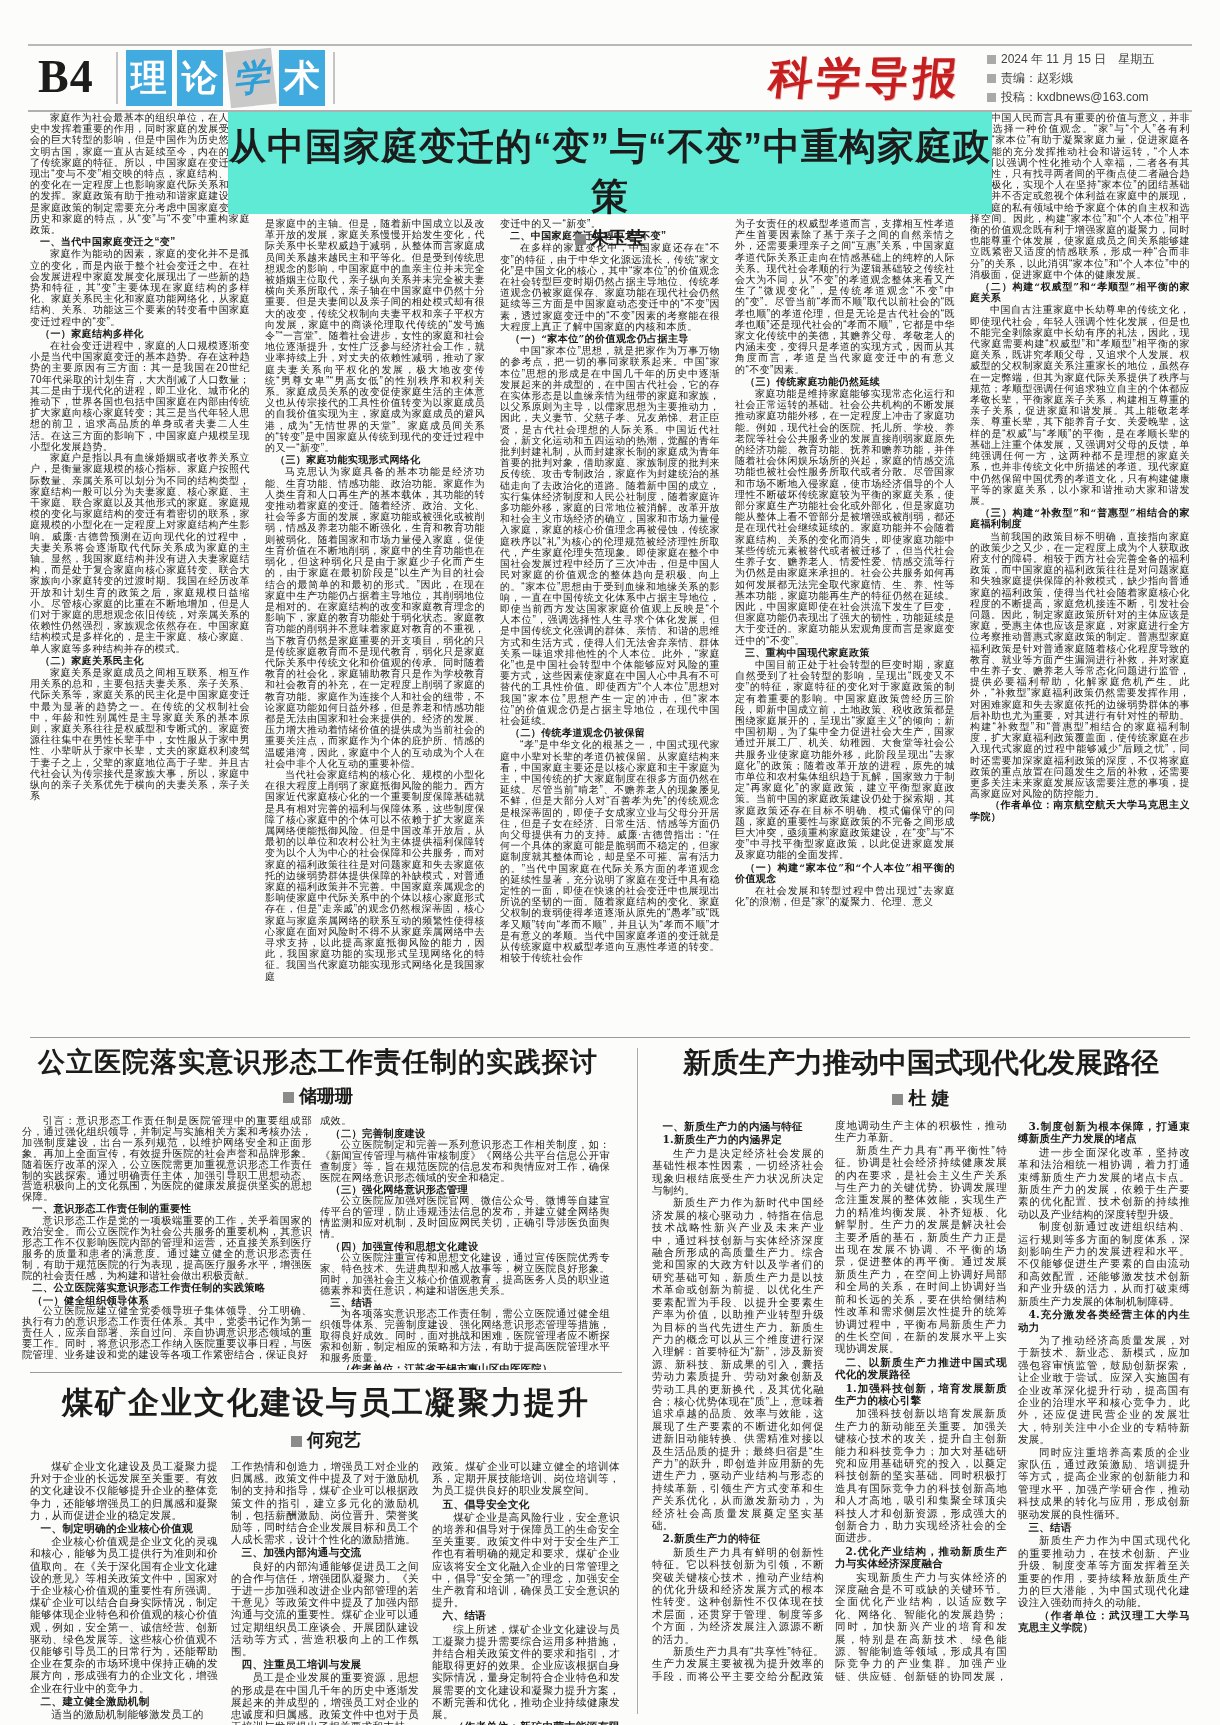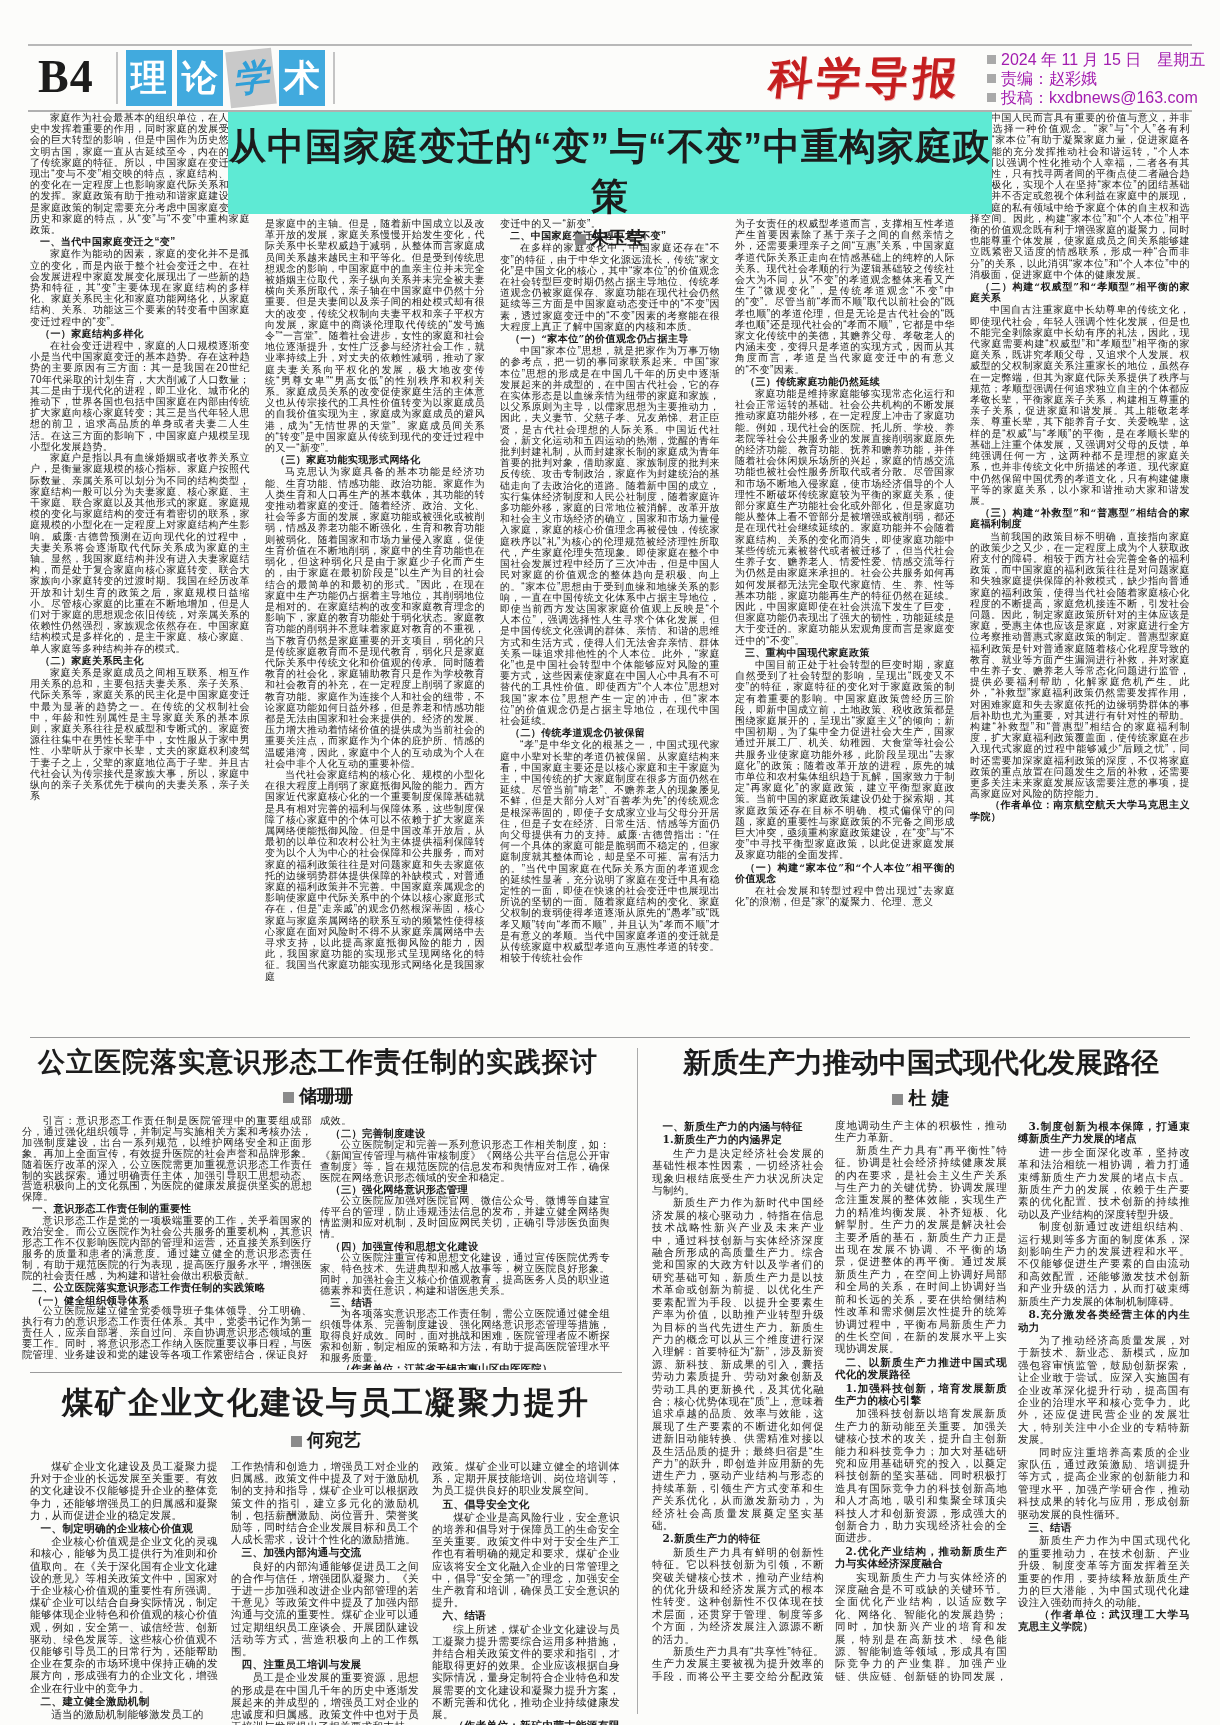--- a/index.html
+++ b/index.html
@@ -14,33 +14,33 @@
   .vbar{width:2px;height:52px;background:#c4c4c4;margin:0 8px;}
   .secblocks{display:flex;gap:5px;align-items:center;}
   .sb{width:46px;height:56px;display:flex;align-items:center;justify-content:center;
       font-size:36px;font-weight:bold;color:#fff;}
   .sb.blue{background:#41aade;}
   .sb.gray{background:#c9c9c9;color:#2f9fd8;font-style:italic;transform:rotate(-6deg);
            font-family:"DejaVu Serif",serif;}
   .masthead{margin-left:auto;margin-right:26px;font-family:"DejaVu Serif",serif;
             font-weight:bold;font-size:44px;color:#c51f20;transform:skewX(-6deg);
             letter-spacing:4px;text-shadow:1px 1px 0 rgba(197,31,32,.35);}
-  .hinfo{width:205px;font-size:16px;line-height:19px;color:#a21caf;}
+  .hinfo{width:205px;font-size:12px;line-height:19px;color:#404040;}
   .hinfo .row{display:flex;align-items:center;white-space:nowrap;}
   .sqicon{display:inline-block;width:9px;height:9px;background:#a9a9a9;margin-right:5px;flex:0 0 9px;}
   
   .byline{font-size:18px;font-weight:bold;text-align:center;margin-top:4px;}
   .byline .sqicon{width:11px;height:11px;background:#8b8b8b;vertical-align:-1px;}
   .cols{display:flex;}
   .col{overflow:hidden;text-align:justify;}
   .col p{margin:0;text-indent:2em;}
   .col p.c{text-indent:0;}
   .col .bh1{margin:1px 0;font-weight:bold;text-indent:1em;}
   .col .bh2{margin:1px 0;font-weight:bold;text-indent:1em;font-family:"DejaVu Serif",serif;}
-  .col .battr{font-weight:bold;text-indent:2em;font-family:Liberation Serif, serif;}
+  .col .battr{font-weight:bold;text-indent:2em;}
   
   .art-main{position:absolute;left:30px;top:112px;width:1160px;height:922px;}
   .art-main .cols{gap:15px;height:100%;}
   .art-main .col{flex:0 0 220px;width:220px;font-size:10px;line-height:11.2px;letter-spacing:.4px;}
   .art-main .col.mid{padding-top:106px;box-sizing:border-box;}
   .mtitle-wrap{position:absolute;left:198px;top:0;width:764px;height:102px;background:#5eead4;
                z-index:3;text-align:center;}
   .mtitle{margin:10px 0 0;font-size:37px;font-weight:bold;letter-spacing:1px;}
   
   .hr{position:absolute;height:1px;background:#9a9a9a;}
@@ -194,21 +194,21 @@
           <p class="bh1">二、以新质生产力推进中国式现代化的发展路径</p>
           <p class="bh2">1.加强科技创新，培育发展新质生产力的核心引擎</p>
           <p class="">加强科技创新以培育发展新质生产力的新动能至关重要。加强关键核心技术的攻关，提升自主创新能力和科技竞争力；加大对基础研究和应用基础研究的投入，以奠定科技创新的坚实基础。同时积极打造具有国际竞争力的科技创新高地和人才高地，吸引和集聚全球顶尖科技人才和创新资源，形成强大的创新合力，助力实现经济社会的全面进步。</p>
           <p class="bh2">2.优化产业结构，推动新质生产力与实体经济深度融合</p>
           <p class="">实现新质生产力与实体经济的深度融合是不可或缺的关键环节。全面优化产业结构，以适应数字化、网络化、智能化的发展趋势；同时，加快新兴产业的培育和发展，特别是在高新技术、绿色能源、智能制造等领域，形成具有国际竞争力的产业集群。加强产业链、供应链、创新链的协同发展，构建高效、协同、开放的现代化产业体系；此外，还应积极构建开放型经济新体制，形成全面开放新格局，通过吸引全球优质资源，推动产业结构的持续优化升级。</p>
         </div>
         <div class="col">
           <p class="bh2">3.制度创新为根本保障，打通束缚新质生产力发展的堵点</p>
           <p class="">进一步全面深化改革，坚持改革和法治相统一相协调，着力打通束缚新质生产力发展的堵点卡点。新质生产力的发展，依赖于生产要素的优化配置、技术创新的持续推动以及产业结构的深度转型升级。</p>
           <p class="">制度创新通过改进组织结构、运行规则等多方面的制度体系，深刻影响生产力的发展进程和水平。不仅能够促进生产要素的自由流动和高效配置，还能够激发技术创新和产业升级的活力，从而打破束缚新质生产力发展的体制机制障碍。</p>
-          <p class="bh2">8.充分激发各类经营主体的内生动力</p>
+          <p class="bh2">4.充分激发各类经营主体的内生动力</p>
           <p class="">为了推动经济高质量发展，对于新技术、新业态、新模式，应加强包容审慎监管，鼓励创新探索，让企业敢于尝试。应深入实施国有企业改革深化提升行动，提高国有企业的治理水平和核心竞争力。此外，还应促进民营企业的发展壮大，特别关注中小企业的专精特新发展。</p>
           <p class="">同时应注重培养高素质的企业家队伍，通过政策激励、培训提升等方式，提高企业家的创新能力和管理水平，加强产学研合作，推动科技成果的转化与应用，形成创新驱动发展的良性循环。</p>
           <p class="bh1">三、结语</p>
           <p class="">新质生产力作为中国式现代化的重要推动力，在技术创新、产业升级、制度变革等方面发挥着至关重要的作用，要持续释放新质生产力的巨大潜能，为中国式现代化建设注入强劲而持久的动能。</p>
           <p class="battr">（作者单位：武汉理工大学马克思主义学院）</p>
         </div>
       </div>
   </article>
 
   <article class="art art4">

